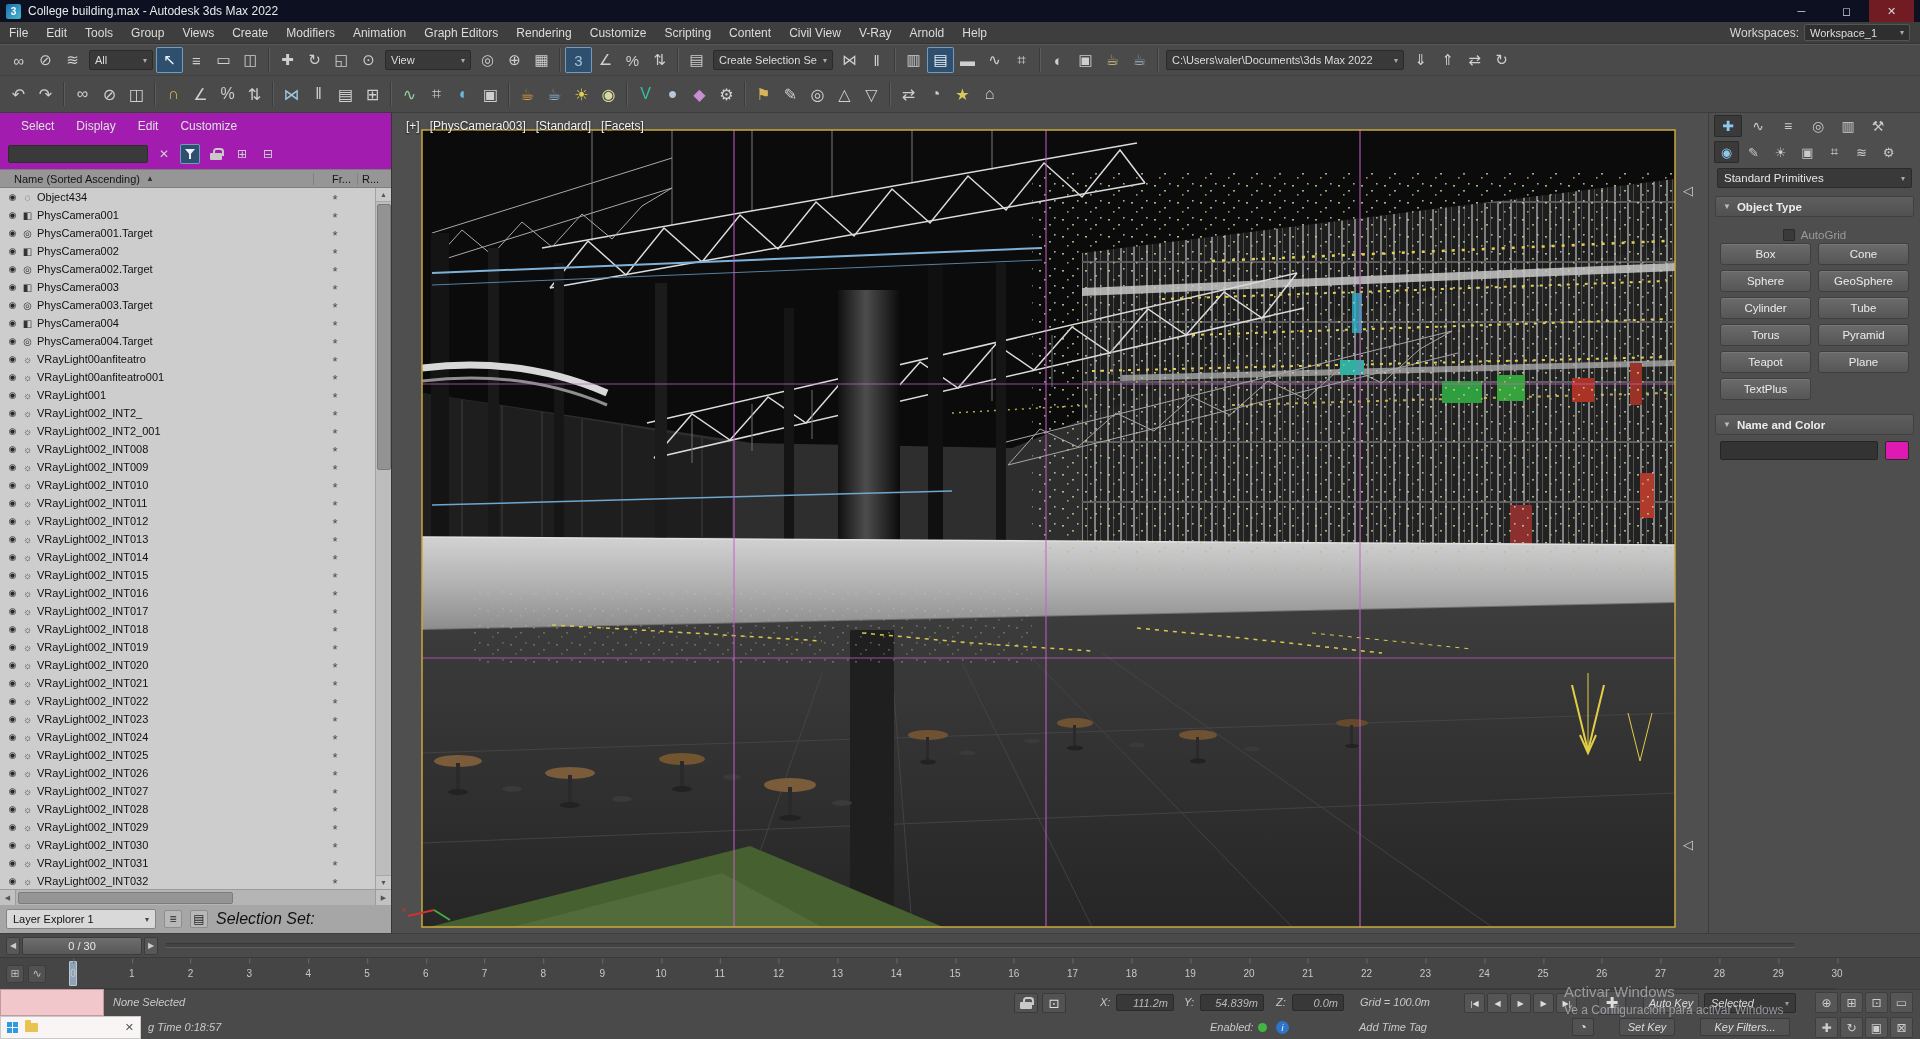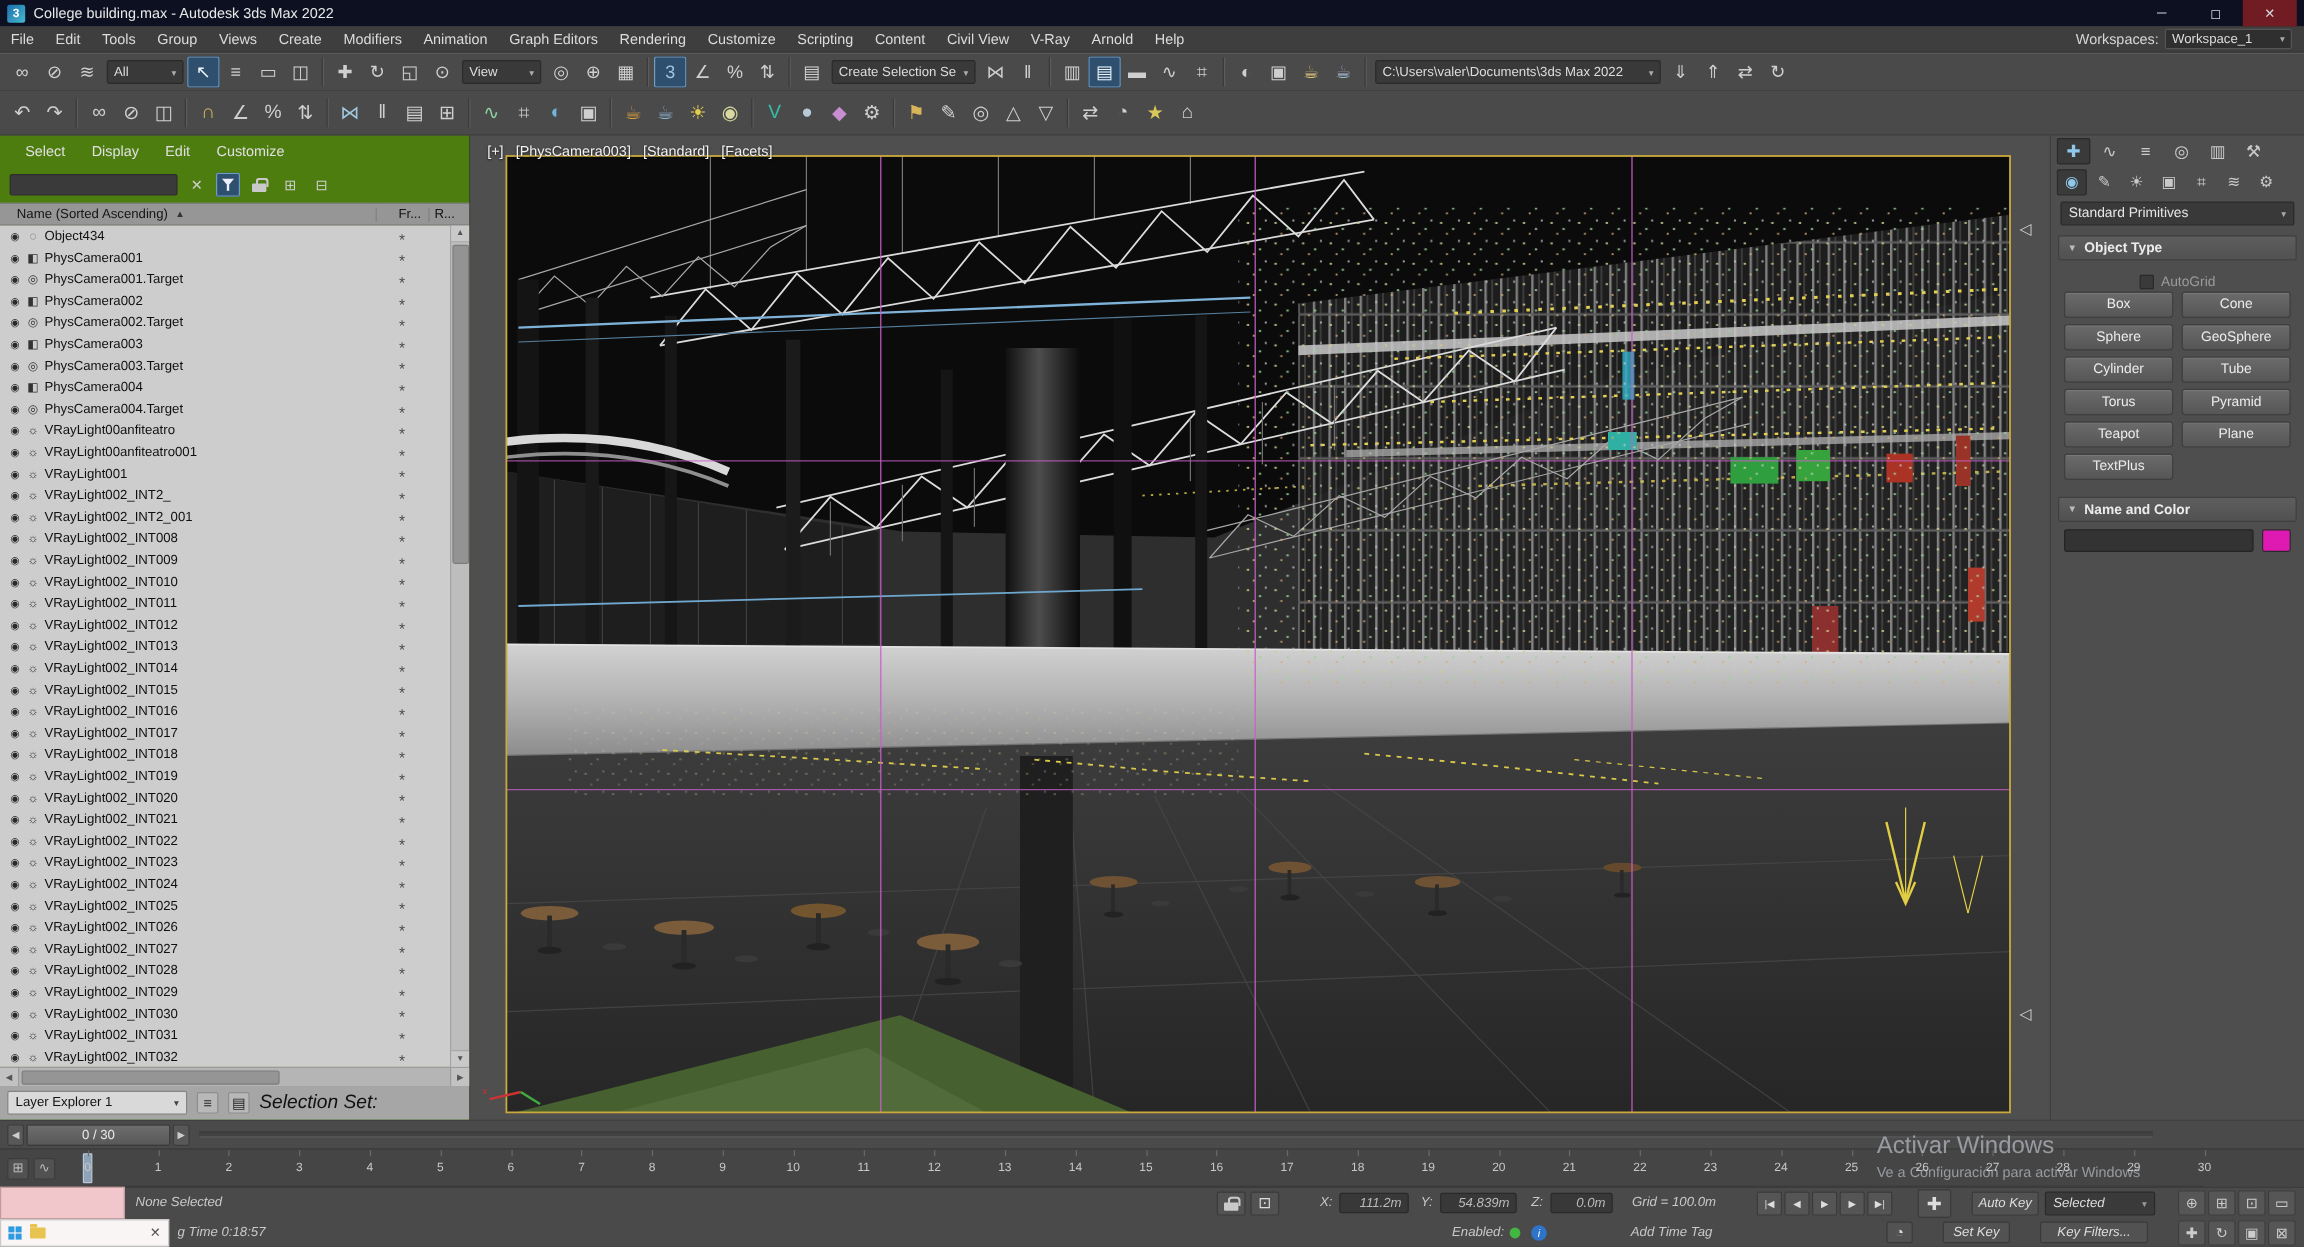--- a/index.html
+++ b/index.html
@@ -31,21 +31,21 @@
   .tb-icon.active{background:#2e4f6d;box-shadow:inset 0 0 0 1px #6f9cc2;color:#eaf3fa;}
   .tb-sep{width:2px;height:24px;border-left:1px solid #3a3a3a;border-right:1px solid #5c5c5c;margin:0 4px;flex:none;}
   .tb-dd{height:20px;background:#393939;border:1px solid #2a2a2a;border-radius:2px;display:flex;align-items:center;padding:0 5px;font-size:11px;color:#ddd;margin:0 3px;white-space:nowrap;overflow:hidden;flex:none;}
   .tb-dd-label{flex:1;overflow:hidden;}
   .tb-dd-arrow{margin-left:4px;font-size:8px;color:#aaa;}
 
   
   .main{display:flex;height:820px;}
 
   
-  .scene-explorer{width:392px;flex:none;display:flex;flex-direction:column;background:#4d7c0f;border-right:1px solid #363636;}
+  .scene-explorer{width:392px;flex:none;display:flex;flex-direction:column;background:#a21caf;border-right:1px solid #363636;}
   .se-menu{height:26px;display:flex;align-items:center;padding-left:10px;}
   .se-menu span{padding:0 11px;color:#e0e0e0;}
   .se-filter{height:30px;display:flex;align-items:center;gap:6px;padding:0 8px;}
   .se-search{width:140px;height:18px;background:#3a3a3a;border:1px solid #2d2d2d;border-radius:2px;color:#ddd;font-size:11px;padding:0 4px;outline:none;font-family:inherit;}
   .se-tool{width:20px;height:20px;display:flex;align-items:center;justify-content:center;border-radius:2px;color:#cfcfcf;font-size:12px;flex:none;}
   .se-tool.active{background:#2e4f6d;box-shadow:inset 0 0 0 1px #6f9cc2;}
   .funnel{position:relative;width:12px;height:12px;}
   .funnel::before{content:"";position:absolute;top:1px;left:1px;border-left:5px solid transparent;border-right:5px solid transparent;border-top:6px solid #eef;}
   .funnel::after{content:"";position:absolute;top:6px;left:5px;width:2px;height:5px;background:#eef;}
   .mini-lock{position:relative;width:13px;height:13px;}
@@ -76,21 +76,21 @@
   .se-footer-dd{width:150px;height:20px;background:#d9d9d9;border:1px solid #858585;border-radius:2px;display:flex;align-items:center;padding:0 6px;font-size:11px;color:#111;}
   .se-footer-dd .arr{margin-left:auto;font-size:8px;color:#444;}
   .se-footer .f-ico{width:18px;height:18px;display:flex;align-items:center;justify-content:center;color:#222;font-size:12px;background:#b8b8b8;border:1px solid #8e8e8e;border-radius:2px;}
   .se-footer .f-label{font-size:16px;font-style:italic;}
 
   
   .viewport{flex:1;position:relative;background:#4f4f4f;overflow:hidden;}
   .vp-label{position:absolute;left:14px;top:6px;display:flex;gap:10px;font-size:12px;color:#f2f2f2;text-shadow:0 1px 2px rgba(0,0,0,.8);z-index:3;}
   .vp-tri{position:absolute;right:15px;color:#d0d0d0;font-size:13px;z-index:3;}
   .watermark{position:absolute;left:1564px;top:944px;z-index:9;color:rgba(205,210,218,.6);pointer-events:none;}
-  .watermark .l1{font-size:20px;}
+  .watermark .l1{font-size:15px;margin-top:39px;}
   .watermark .l2{font-size:12px;margin-top:3px;}
 
   
   .cmdpanel{width:212px;flex:none;background:#4e4e4e;border-left:1px solid #3c3c3c;display:flex;flex-direction:column;}
   .cp-tabs{height:26px;display:flex;align-items:center;gap:2px;padding:0 5px;}
   .cp-tab{width:28px;height:22px;display:flex;align-items:center;justify-content:center;font-size:14px;color:#c9c9c9;border-radius:2px;}
   .cp-tab.active{background:#3a3a3a;box-shadow:inset 0 0 0 1px #2a2a2a;color:#8fc8ea;}
   .cp-subtabs{height:26px;display:flex;align-items:center;gap:2px;padding:0 5px;}
   .cp-subtab{width:25px;height:22px;display:flex;align-items:center;justify-content:center;font-size:13px;color:#c9c9c9;border-radius:2px;}
   .cp-subtab.active{background:#3a3a3a;box-shadow:inset 0 0 0 1px #2a2a2a;color:#8fc8ea;}
@@ -198,21 +198,21 @@
       </span>
       <span class="tb-icon active">↖</span>
       <span class="tb-icon">≡</span>
       <span class="tb-icon">▭</span>
       <span class="tb-icon">◫</span>
       <span class="tb-sep"></span>
       <span class="tb-icon">✚</span>
       <span class="tb-icon">↻</span>
       <span class="tb-icon">◱</span>
       <span class="tb-icon">⊙</span>
-      <span class="tb-dd" style="width: 66px;">
+      <span class="tb-dd" style="width: 86px;">
         <span class="tb-dd-label">View</span>
         <span class="tb-dd-arrow">▾</span>
       </span>
       <span class="tb-icon">◎</span>
       <span class="tb-icon">⊕</span>
       <span class="tb-icon">▦</span>
       <span class="tb-sep"></span>
       <span class="tb-icon active" style="color: rgb(159, 196, 226);">3</span>
       <span class="tb-icon">∠</span>
       <span class="tb-icon">%</span>

